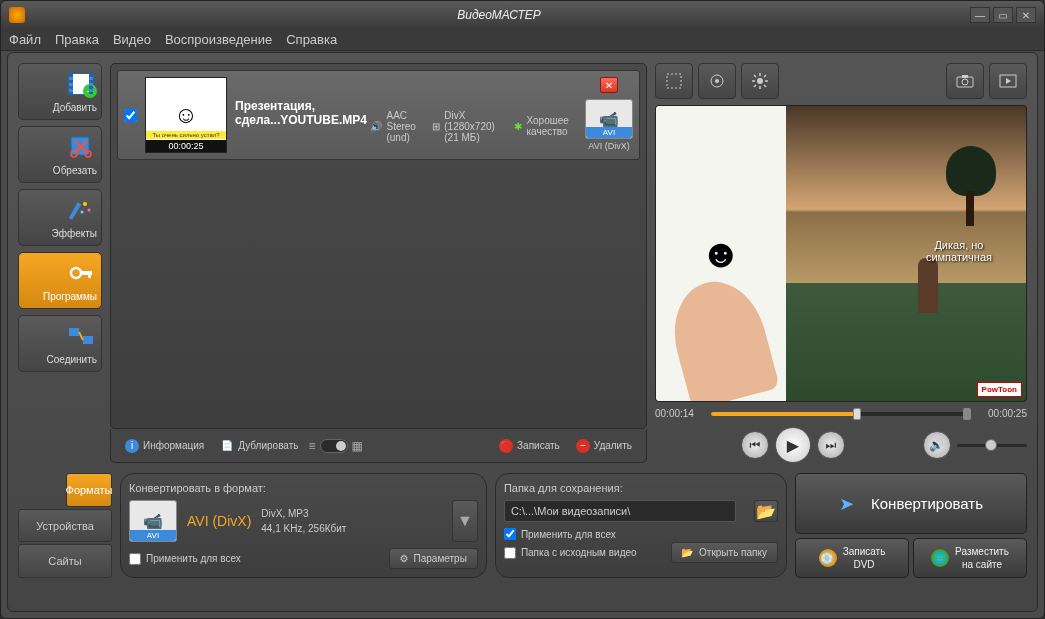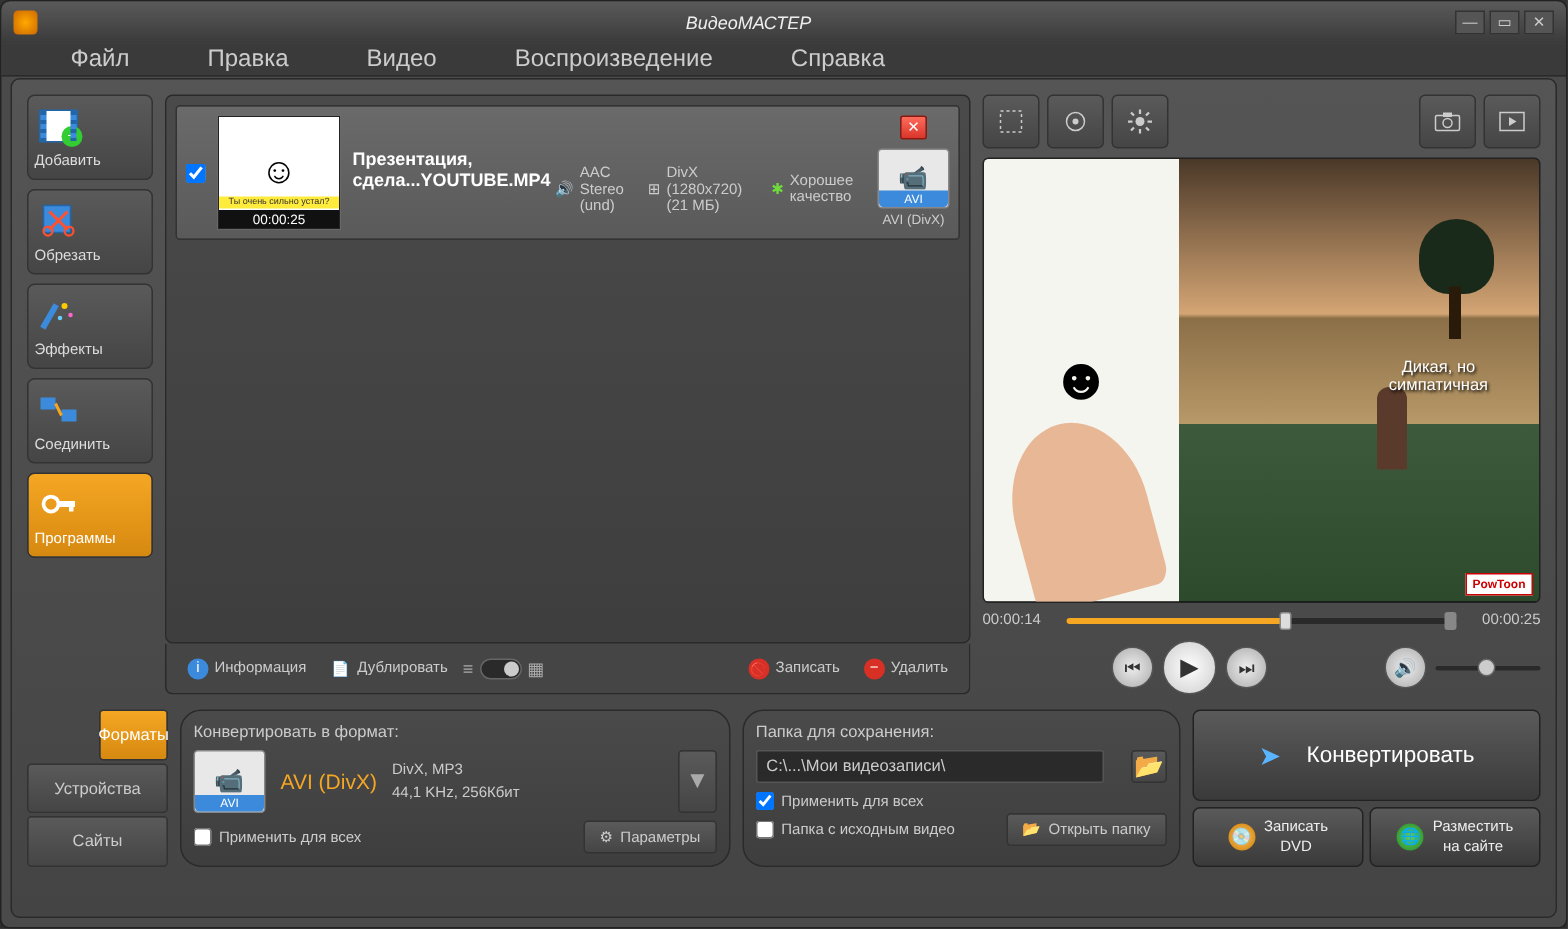--- a/index.html
+++ b/index.html
@@ -3,26 +3,26 @@
 <meta charset="utf-8">
 <style>
 * { margin: 0; padding: 0; box-sizing: border-box; font-family: Tahoma, Arial, sans-serif; }
 body { background: #3a3a3a; width: 1045px; height: 619px; overflow: hidden; }
 .window { width: 1045px; height: 619px; background: #4a4a4a; border: 1px solid #222; border-radius: 6px; box-shadow: 0 4px 20px rgba(0,0,0,0.6); position: relative; }
 .titlebar { height: 28px; background: linear-gradient(#5a5a5a,#3a3a3a); border-radius: 6px 6px 0 0; display: flex; align-items: center; padding: 0 8px; text-align: center; }
 .titlebar .logo { width: 16px; height: 16px; background: radial-gradient(circle,#ffaa00,#cc6600); border-radius: 3px; margin-right: 6px; }
 .titlebar .title { color: #eee; font-size: 12px; flex: 1; font-style: italic; }
 .titlebar .win-btn { width: 20px; height: 16px; background: #555; border: 1px solid #333; margin-left: 3px; color: #ccc; font-size: 10px; display: flex; align-items: center; justify-content: center; cursor: pointer; }
 .menubar { height: 22px; background: #3a3a3a; display: flex; align-items: center; padding: 0 8px; gap: 14px; border-bottom: 1px solid #2a2a2a; }
-.menubar span { color: #ccc; font-size: 16px; cursor: pointer; margin-left: 38px; }
+.menubar span { color: #ccc; font-size: 13px; cursor: pointer; }
 .app-body { position: absolute; top: 51px; left: 6px; right: 6px; bottom: 6px; background: linear-gradient(#555,#444); border-radius: 6px; border: 1px solid #2a2a2a; padding: 10px; }
 .main-row { display: flex; gap: 8px; height: 400px; }
 
 .sidebar { width: 84px; display: flex; flex-direction: column; gap: 6px; }
-.side-btn { background: linear-gradient(#5a5a5a,#454545); border: 1px solid #333; border-radius: 5px; padding: 6px 4px; display: flex; flex-direction: column; align-items: flex-start; gap: 4px; cursor: pointer; }
+.side-btn { background: linear-gradient(#5a5a5a,#454545); border: 1px solid #333; border-radius: 5px; padding: 6px 4px; display: flex; flex-direction: column; align-items: flex-end; gap: 4px; cursor: pointer; }
 .side-btn .icon { width: 32px; height: 28px; display: flex; align-items: center; justify-content: center; }
 .side-btn .lbl { color: #ddd; font-size: 10px; }
 .program-btn { background: linear-gradient(#f5a623,#d68910); }
 .program-btn .lbl { color: #fff; }
 
 .mid-col { flex: 1; display: flex; flex-direction: column; }
 .file-panel { flex: 1; background: linear-gradient(#4a4a4a,#3e3e3e); border: 1px solid #2a2a2a; border-radius: 5px; padding: 6px; position: relative; }
 .file-item { background: linear-gradient(#6a6a6a,#5a5a5a); border: 1px solid #333; border-radius: 3px; padding: 6px; display: flex; gap: 8px; height: 90px; }
 .file-check { display: flex; align-items: center; }
 .file-check input { width: 13px; height: 13px; }
@@ -167,39 +167,39 @@
           <div class="icon">
               <svg width="28" height="24" viewBox="0 0 28 24">
                 <rect x="6" y="4" width="4" height="18" fill="#3b8adb" transform="rotate(30 8 13)"></rect>
                 <circle cx="18" cy="6" r="2" fill="#ffcc00"></circle>
                 <circle cx="22" cy="12" r="1.5" fill="#ff66cc"></circle>
                 <circle cx="15" cy="14" r="1.5" fill="#66ccff"></circle>
               </svg>
             </div>
           <div class="lbl">Эффекты</div>
         </div>
+        <div class="side-btn program-btn">
+          <div class="icon">
+              <svg width="28" height="24" viewBox="0 0 28 24">
+                <circle cx="9" cy="12" r="5" fill="none" stroke="#fff" stroke-width="2.5"></circle>
+                <rect x="13" y="10" width="12" height="4" fill="#fff"></rect>
+                <rect x="21" y="10" width="3" height="7" fill="#fff"></rect>
+              </svg>
+            </div>
+          <div class="lbl">Программы</div>
+        </div>
         <div class="side-btn">
           <div class="icon">
               <svg width="28" height="24" viewBox="0 0 28 24">
                 <rect x="2" y="4" width="10" height="8" fill="#3b8adb"></rect>
                 <rect x="16" y="12" width="10" height="8" fill="#3b8adb"></rect>
                 <path d="M12 8 L16 16" stroke="#f5a623" stroke-width="2"></path>
               </svg>
             </div>
           <div class="lbl">Соединить</div>
-        </div>
-        <div class="side-btn program-btn">
-          <div class="icon">
-              <svg width="28" height="24" viewBox="0 0 28 24">
-                <circle cx="9" cy="12" r="5" fill="none" stroke="#fff" stroke-width="2.5"></circle>
-                <rect x="13" y="10" width="12" height="4" fill="#fff"></rect>
-                <rect x="21" y="10" width="3" height="7" fill="#fff"></rect>
-              </svg>
-            </div>
-          <div class="lbl">Программы</div>
         </div>
       </div>
 
       <div class="mid-col">
         <div class="file-panel">
           <div class="file-item">
             <div class="file-check">
                 <input type="checkbox" checked="" style="">
               </div>
             <div class="thumb">

